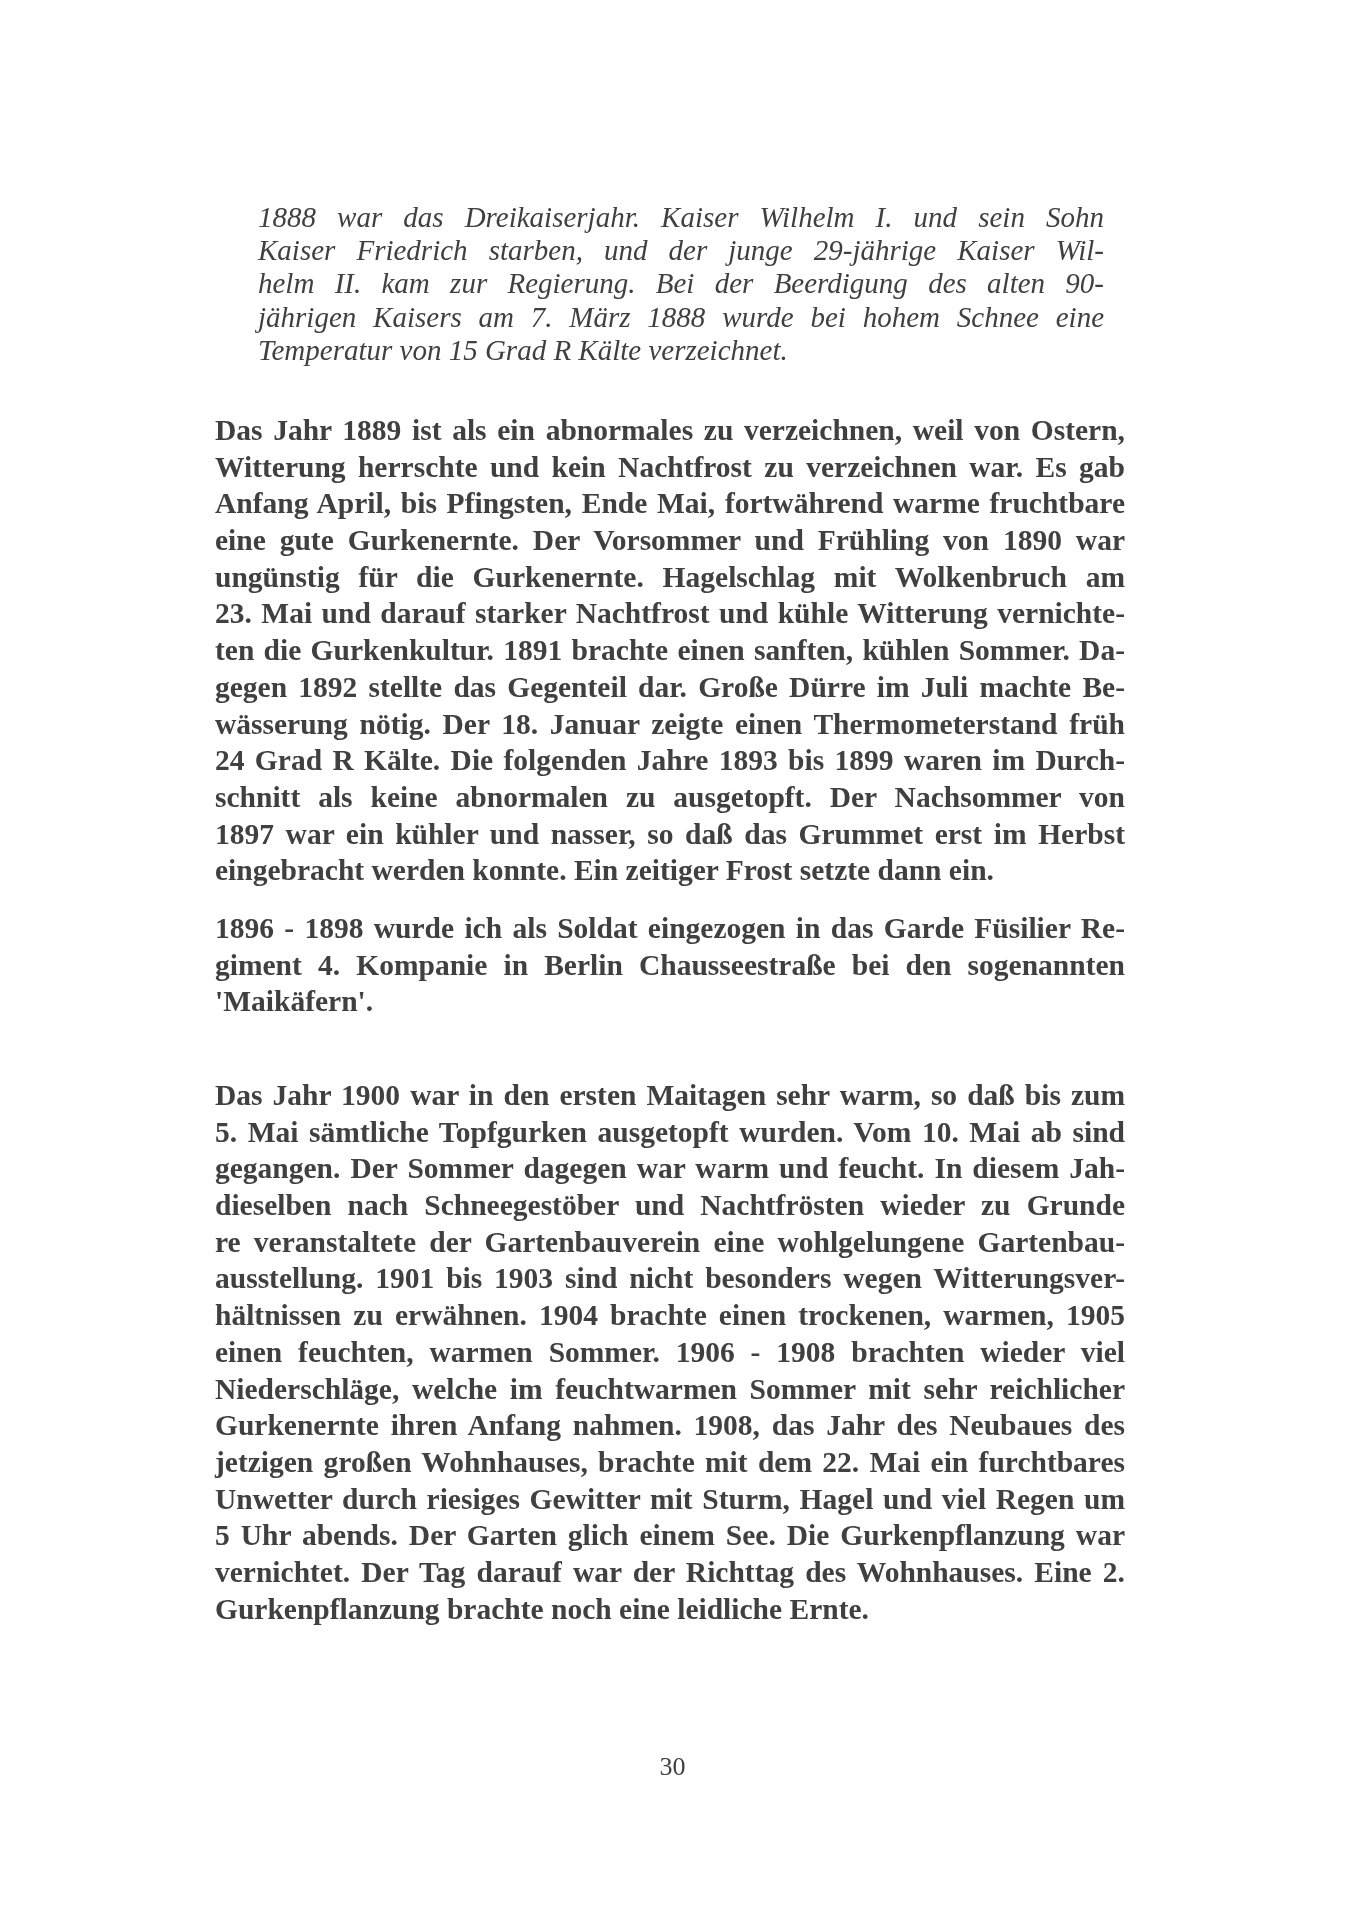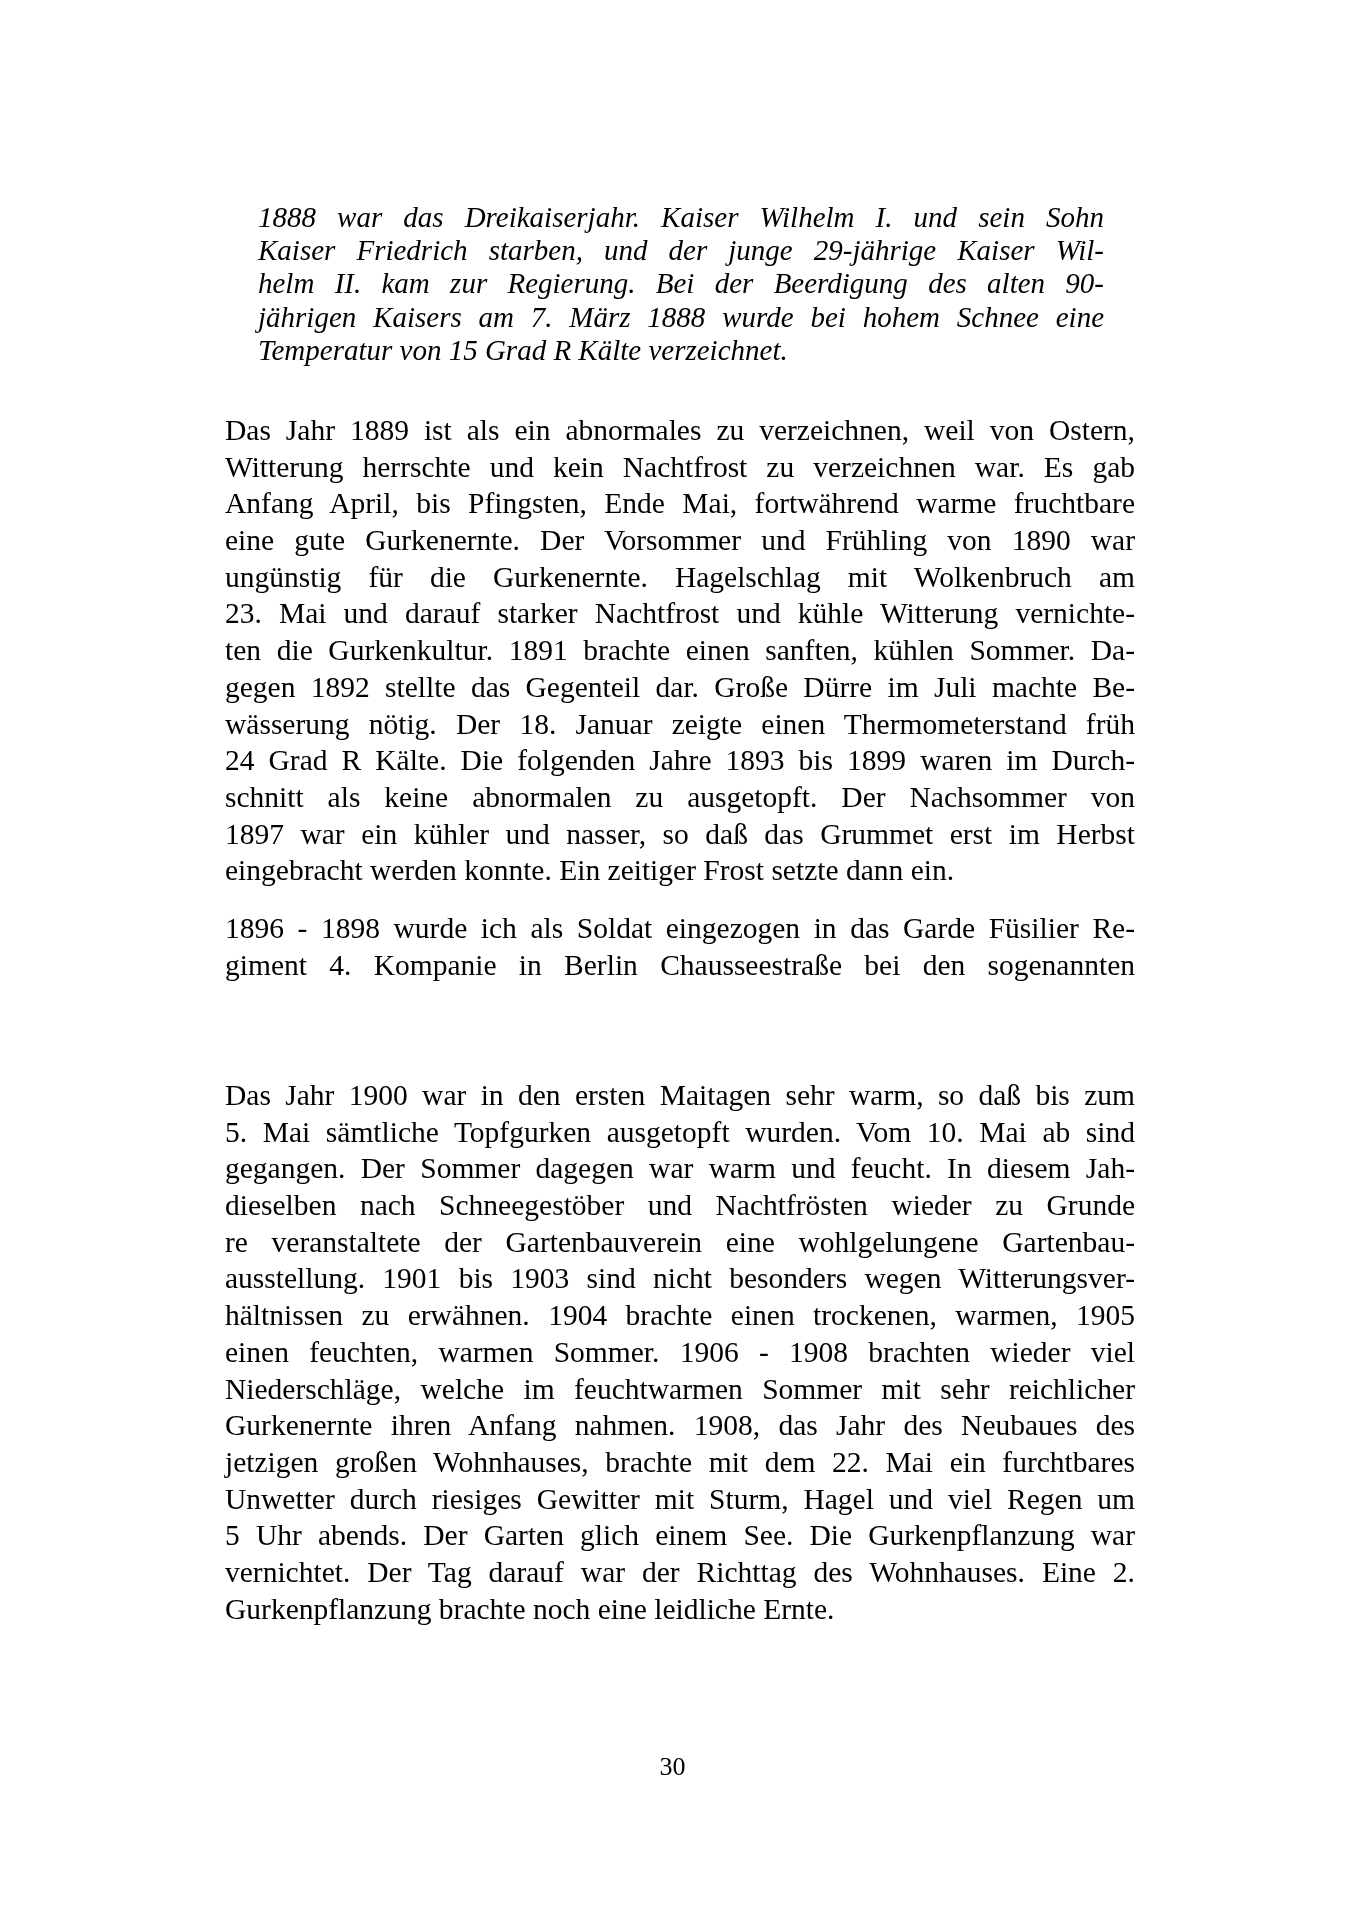--- a/index.html
+++ b/index.html
@@ -1,23 +1,23 @@
 <!DOCTYPE html>
 <html><head>
 <meta charset="utf-8">
 <style>
   html, body { margin: 0; padding: 0; background: #ffffff; }
   body { width: 1357px; height: 1920px; position: relative; overflow: hidden; }
-  .page { position: absolute; left: 0; top: 0; width: 1357px; height: 1920px; background: #fff; color: #000000; }
+  .page { position: absolute; left: 0; top: 0; width: 1357px; height: 1920px; background: #fff; color: #404040; }
   .block { position: absolute; font-family: "Liberation Serif", serif; }
   .line { display: block; white-space: nowrap; text-align: justify; text-align-last: justify; height: 36.7px; line-height: 36.7px; }
   .line.last { text-align-last: left; }
   .quote { left: 258px; top: 201px; width: 846px; font-style: italic; font-size: 29px; }
   .quote .line { height: 33.2px; line-height: 33.2px; }
-  .para { left: 225px; width: 910px; font-size: 29.5px; }
+  .para { left: 215px; width: 910px; font-size: 29.5px; font-weight: bold; }
   #p1 { top: 412px; }
   #p2 { top: 910px; }
   #p3 { top: 1077px; }
   .pagenum { position: absolute; left: 0; width: 1345px; top: 1752px; text-align: center; font-family: "Liberation Serif", serif; font-size: 26px; }
 </style>
 </head>
 <body>
 
 <div class="page">
   <div class="block quote" id="quote">
@@ -38,20 +38,21 @@
       <span class="line">gegen 1892 stellte das Gegenteil dar. Große Dürre im Juli machte Be-</span>
       <span class="line">wässerung nötig. Der 18. Januar zeigte einen Thermometerstand früh</span>
       <span class="line">24 Grad R Kälte. Die folgenden Jahre 1893 bis 1899 waren im Durch-</span>
       <span class="line">schnitt als keine abnormalen zu ausgetopft. Der Nachsommer von</span>
       <span class="line">1897 war ein kühler und nasser, so daß das Grummet erst im Herbst</span>
       <span class="line last">eingebracht werden konnte. Ein zeitiger Frost setzte dann ein.</span>
     </div>
   <div class="block para" id="p2">
       <span class="line">1896 - 1898 wurde ich als Soldat eingezogen in das Garde Füsilier Re-</span>
       <span class="line">giment 4. Kompanie in Berlin Chausseestraße bei den sogenannten</span>
+      <span class="line last">'Maikäfern'.</span>
     </div>
   <div class="block para" id="p3">
       <span class="line">Das Jahr 1900 war in den ersten Maitagen sehr warm, so daß bis zum</span>
       <span class="line">5. Mai sämtliche Topfgurken ausgetopft wurden. Vom 10. Mai ab sind</span>
       <span class="line">gegangen. Der Sommer dagegen war warm und feucht. In diesem Jah-</span>
       <span class="line">dieselben nach Schneegestöber und Nachtfrösten wieder zu Grunde</span>
       <span class="line">re veranstaltete der Gartenbauverein eine wohlgelungene Gartenbau-</span>
       <span class="line">ausstellung. 1901 bis 1903 sind nicht besonders wegen Witterungsver-</span>
       <span class="line">hältnissen zu erwähnen. 1904  brachte einen trockenen, warmen, 1905</span>
       <span class="line">einen feuchten, warmen Sommer. 1906 - 1908 brachten wieder viel</span>

